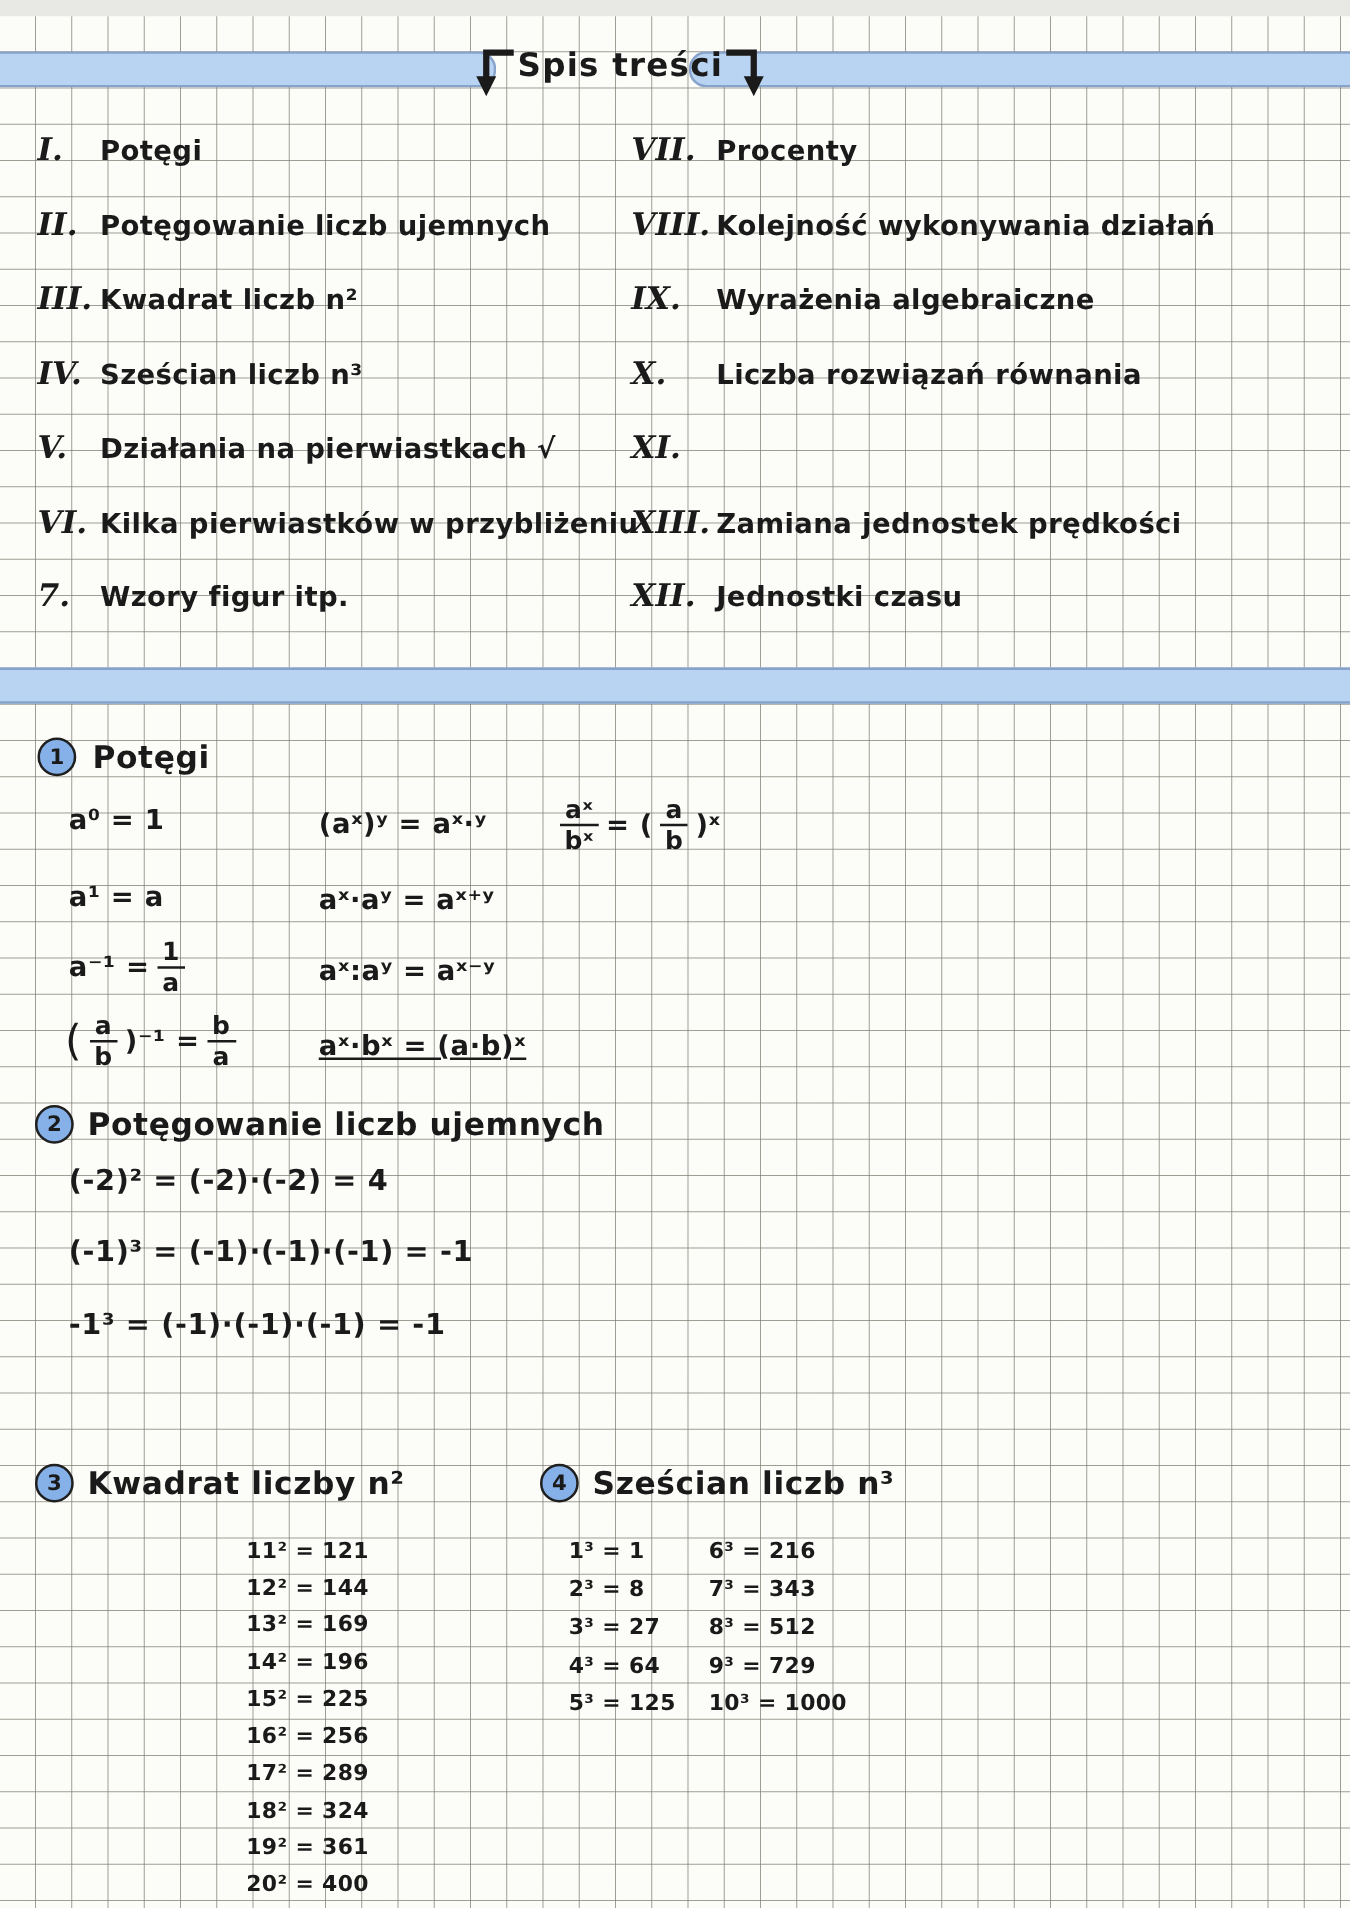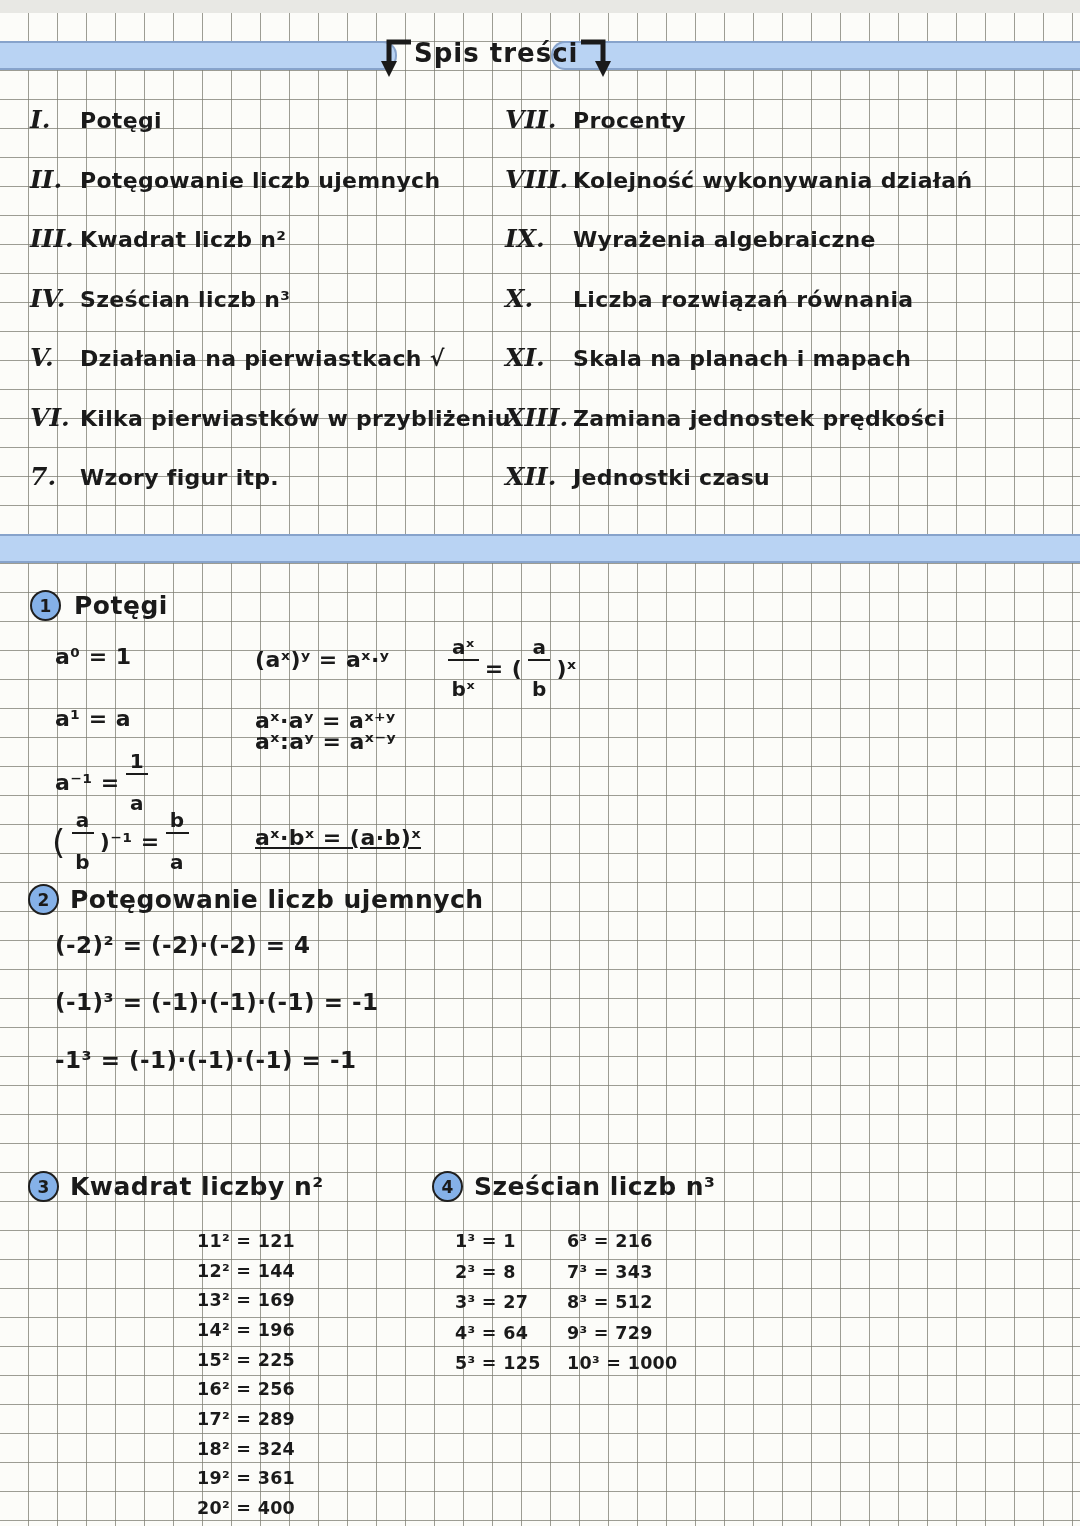--- a/index.html
+++ b/index.html
@@ -28,21 +28,21 @@
   .toc-right .toc-num{min-width:68px;}
   .toc-label{font-size:22px;font-weight:700;letter-spacing:0.3px;white-space:nowrap;}
 
   .badge{position:absolute;width:31px;height:31px;border-radius:50%;background:#85b1e8;border:2.5px solid #1f1f1f;
     display:flex;align-items:center;justify-content:center;font-size:17px;font-weight:700;box-sizing:border-box;}
   .sec-title{position:absolute;font-size:25px;font-weight:700;letter-spacing:0.5px;white-space:nowrap;}
 
   .formula{position:absolute;font-size:22px;font-weight:600;letter-spacing:0.5px;display:flex;align-items:center;gap:6px;white-space:nowrap;}
   .frac{display:inline-flex;flex-direction:column;align-items:center;line-height:1.05;font-size:20px;justify-content:center;}
   .frac .num{border-bottom:2.5px solid #1a1a1a;padding:0 4px 1px;}
-  .frac .den{padding-top:18px;}
+  .frac .den{padding-top:1px;}
   .bigp{font-size:34px;font-weight:400;line-height:1;}
 
   .neg-lines{position:absolute;left:55px;top:903px;}
   .neg-line{height:57.5px;font-size:23px;font-weight:600;letter-spacing:0.5px;display:flex;align-items:center;white-space:nowrap;text-align:center;}
 
   .table-col{position:absolute;font-size:17.5px;font-weight:600;letter-spacing:0.3px;}
   .table-col .cell{height:29.7px;display:flex;align-items:center;white-space:nowrap;}
   .cubes .cell{height:30.5px;}
 </style>
 </head>
@@ -108,21 +108,20 @@
     <div class="toc-row">
       <span class="toc-num">IX.</span>
       <span class="toc-label">Wyrażenia algebraiczne</span>
     </div>
     <div class="toc-row">
       <span class="toc-num">X.</span>
       <span class="toc-label">Liczba rozwiązań równania</span>
     </div>
     <div class="toc-row">
       <span class="toc-num">XI.</span>
-      <span class="toc-label">Skala na planach i mapach</span>
     </div>
     <div class="toc-row">
       <span class="toc-num">XIII.</span>
       <span class="toc-label">Zamiana jednostek prędkości</span>
     </div>
     <div class="toc-row">
       <span class="toc-num">XII.</span>
       <span class="toc-label">Jednostki czasu</span>
     </div>
   </div>
@@ -159,21 +158,21 @@
       <span class="den">a</span>
     </span>
   </div>
 
   <div class="formula" style="left:255px;top:634px;">
     <span>(aˣ)ʸ = aˣ·ʸ</span>
   </div>
   <div class="formula" style="left:255px;top:695px;">
     <span>aˣ·aʸ = aˣ⁺ʸ</span>
   </div>
-  <div class="formula" style="left:255px;top:716px;">
+  <div class="formula" style="left:255px;top:752px;">
     <span>aˣ:aʸ = aˣ⁻ʸ</span>
   </div>
   <div class="formula" style="left:255px;top:812px;text-decoration:underline;">
     <span>aˣ·bˣ = (a·b)ˣ</span>
   </div>
 
   <div class="formula" style="left:448px;top:624px;">
     <span class="frac">
       <span class="num">aˣ</span>
       <span class="den">bˣ</span>

